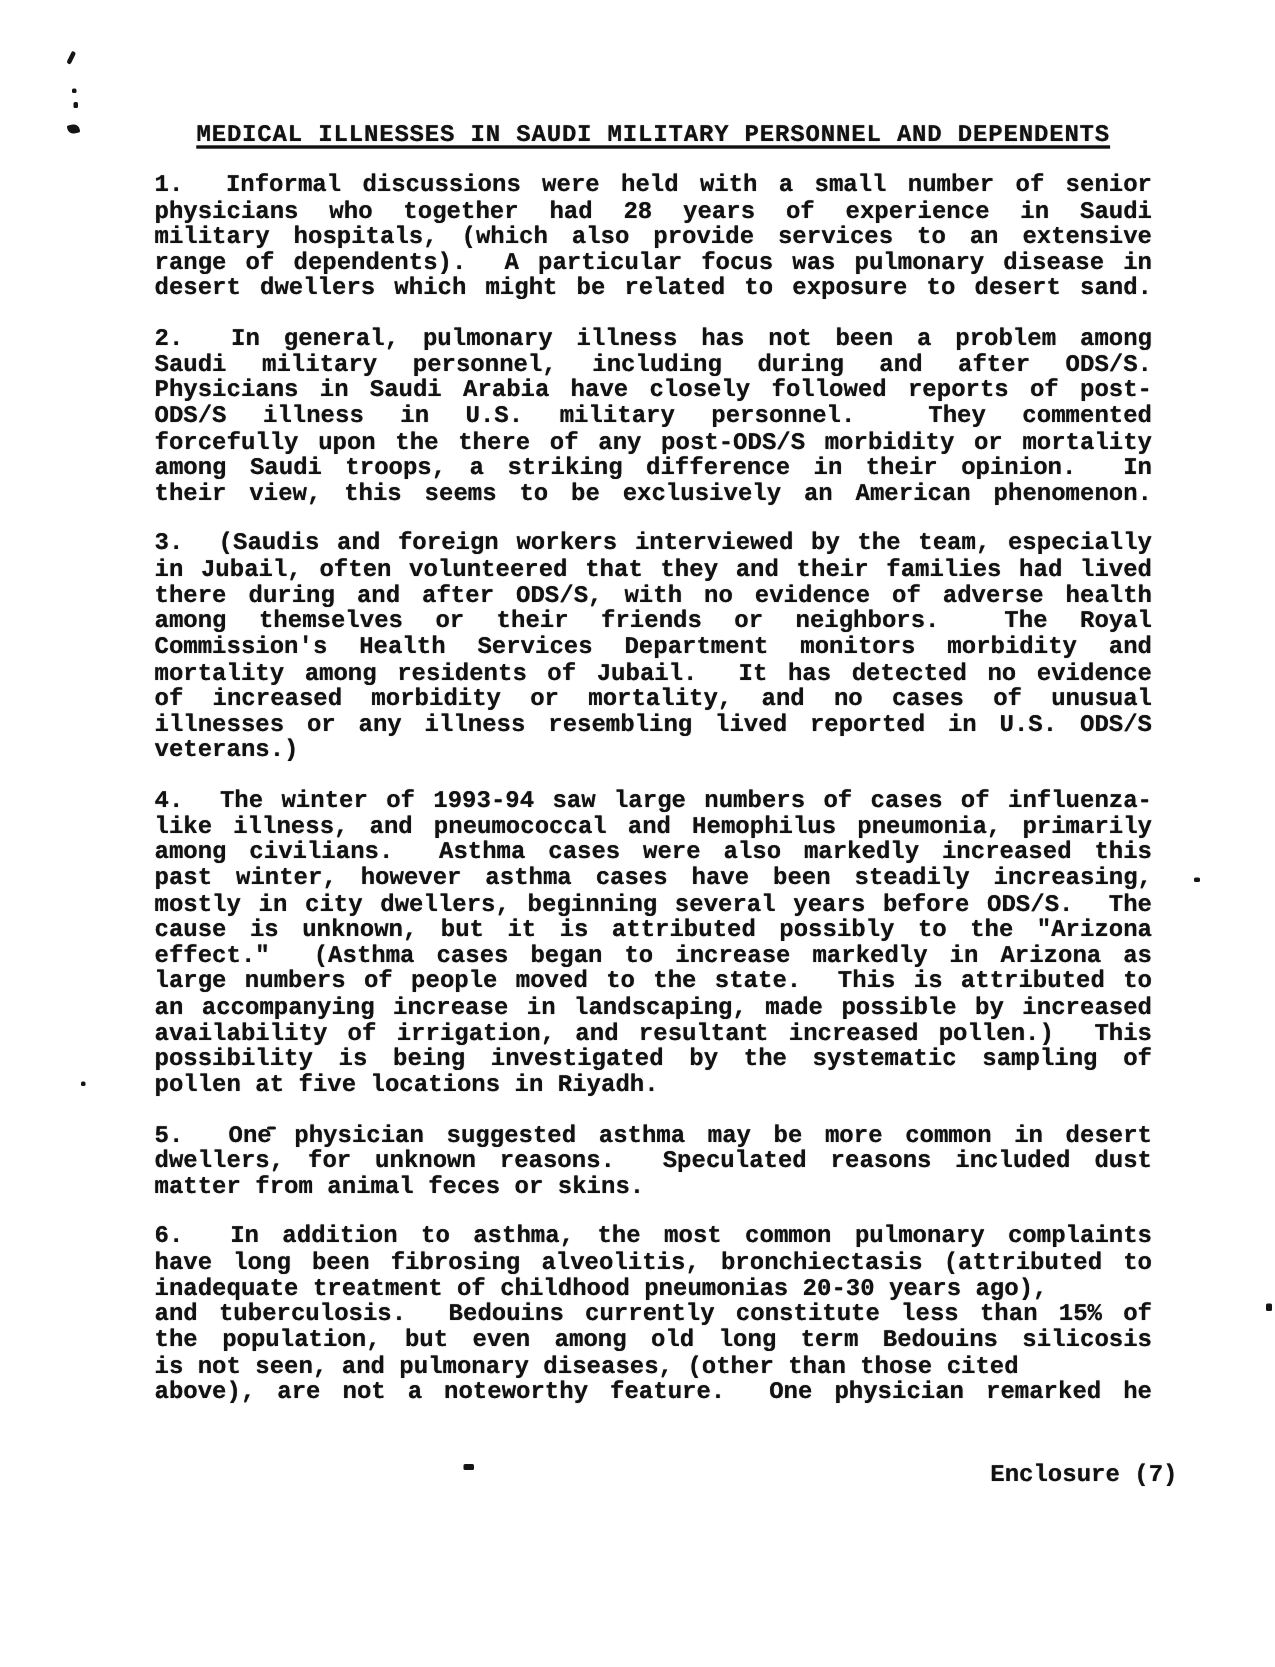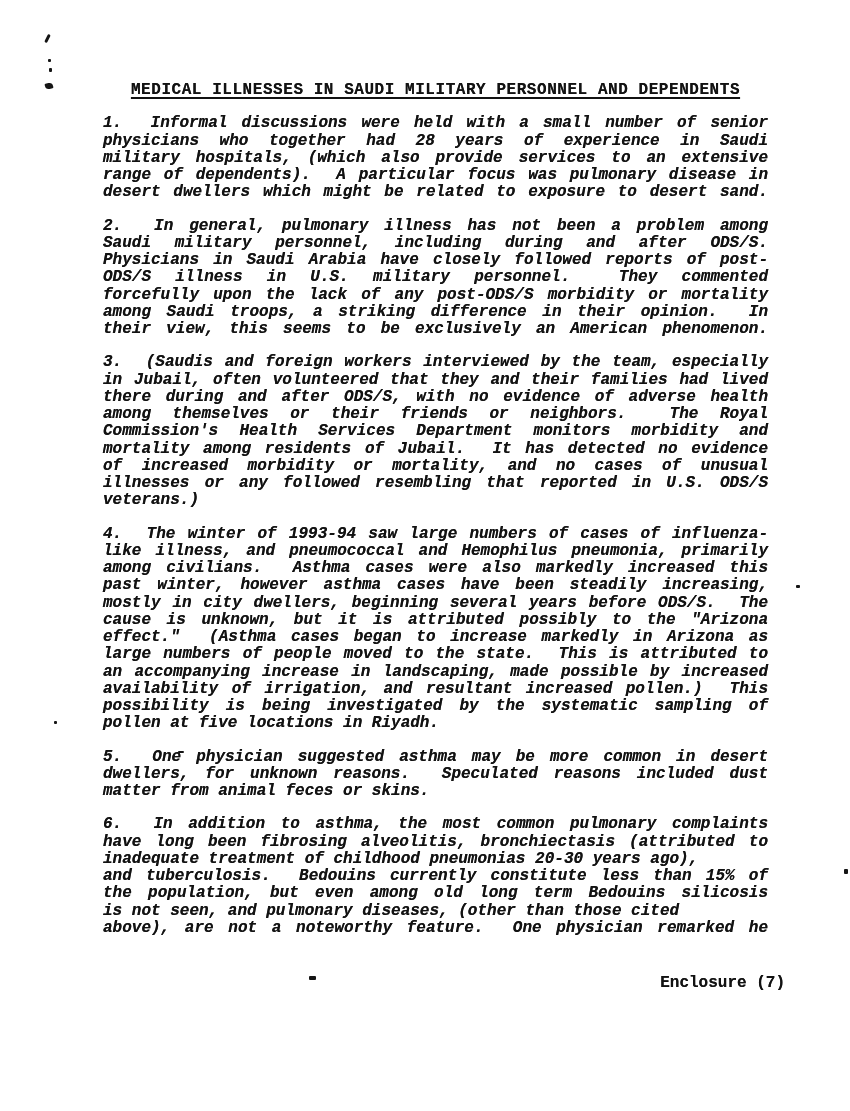--- a/index.html
+++ b/index.html
@@ -37,21 +37,20 @@
     text-underline-offset: 3px;
     white-space: nowrap;
   }
   .paragraph {
     margin-top: 16px;
   }
   .doc-line {
     text-align: justify;
     text-align-last: justify;
     text-justify: inter-word;
-    font-style: italic;
   }
   .doc-line.no-justify {
     text-align: center;
     text-align-last: left;
   }
   .footer {
     position: absolute;
     top: 975px;
     right: 65px;
     font-size: 16px;
@@ -97,33 +96,33 @@
           <div class="doc-line">physicians who together had 28 years of experience in Saudi</div>
           <div class="doc-line">military hospitals, (which also provide services to an extensive</div>
           <div class="doc-line">range of dependents).&nbsp; A particular focus was pulmonary disease in</div>
           <div class="doc-line">desert dwellers which might be related to exposure to desert sand.</div>
         </div>
         <div class="paragraph">
           <div class="doc-line">2.&nbsp; In general, pulmonary illness has not been a problem among</div>
           <div class="doc-line">Saudi military personnel, including during and after ODS/S.</div>
           <div class="doc-line">Physicians in Saudi Arabia have closely followed reports of post-</div>
           <div class="doc-line">ODS/S illness in U.S. military personnel.&nbsp; They commented</div>
-          <div class="doc-line">forcefully upon the lack of any post-ODS/S morbidity or mortality</div>
+          <div class="doc-line">forcefully upon the there of any post-ODS/S morbidity or mortality</div>
           <div class="doc-line">among Saudi troops, a striking difference in their opinion.&nbsp; In</div>
           <div class="doc-line">their view, this seems to be exclusively an American phenomenon.</div>
         </div>
         <div class="paragraph">
           <div class="doc-line">3.&nbsp; (Saudis and foreign workers interviewed by the team, especially</div>
           <div class="doc-line">in Jubail, often volunteered that they and their families had lived</div>
           <div class="doc-line">there during and after ODS/S, with no evidence of adverse health</div>
           <div class="doc-line">among themselves or their friends or neighbors.&nbsp; The Royal</div>
           <div class="doc-line">Commission's Health Services Department monitors morbidity and</div>
           <div class="doc-line">mortality among residents of Jubail.&nbsp; It has detected no evidence</div>
           <div class="doc-line">of increased morbidity or mortality, and no cases of unusual</div>
-          <div class="doc-line">illnesses or any followed resembling that reported in U.S. ODS/S</div>
+          <div class="doc-line">illnesses or any illness resembling lived reported in U.S. ODS/S</div>
           <div class="doc-line no-justify">veterans.)</div>
         </div>
         <div class="paragraph">
           <div class="doc-line">4.&nbsp; The winter of 1993-94 saw large numbers of cases of influenza-</div>
           <div class="doc-line">like illness, and pneumococcal and Hemophilus pneumonia, primarily</div>
           <div class="doc-line">among civilians.&nbsp; Asthma cases were also markedly increased this</div>
           <div class="doc-line">past winter, however asthma cases have been steadily increasing,</div>
           <div class="doc-line">mostly in city dwellers, beginning several years before ODS/S.&nbsp; The</div>
           <div class="doc-line">cause is unknown, but it is attributed possibly to the "Arizona</div>
           <div class="doc-line">effect."&nbsp; (Asthma cases began to increase markedly in Arizona as</div>

